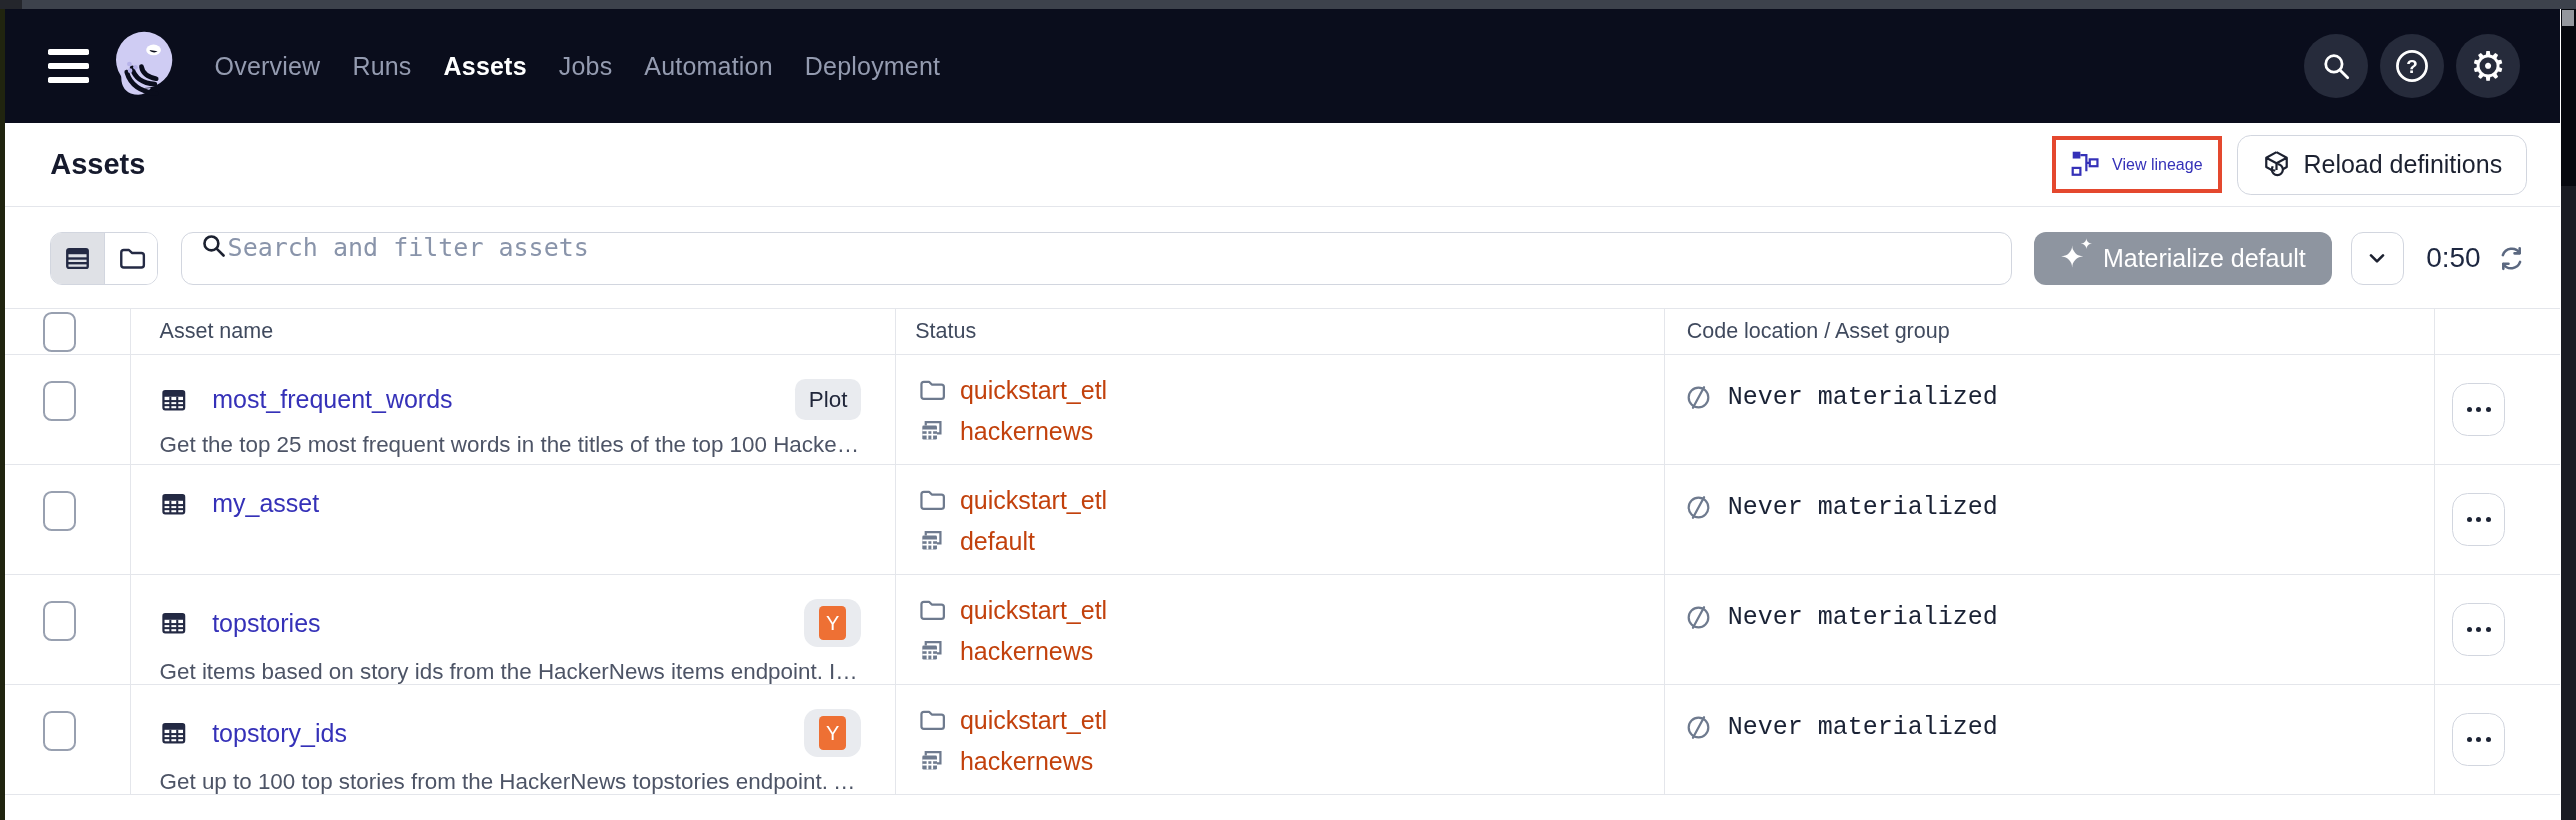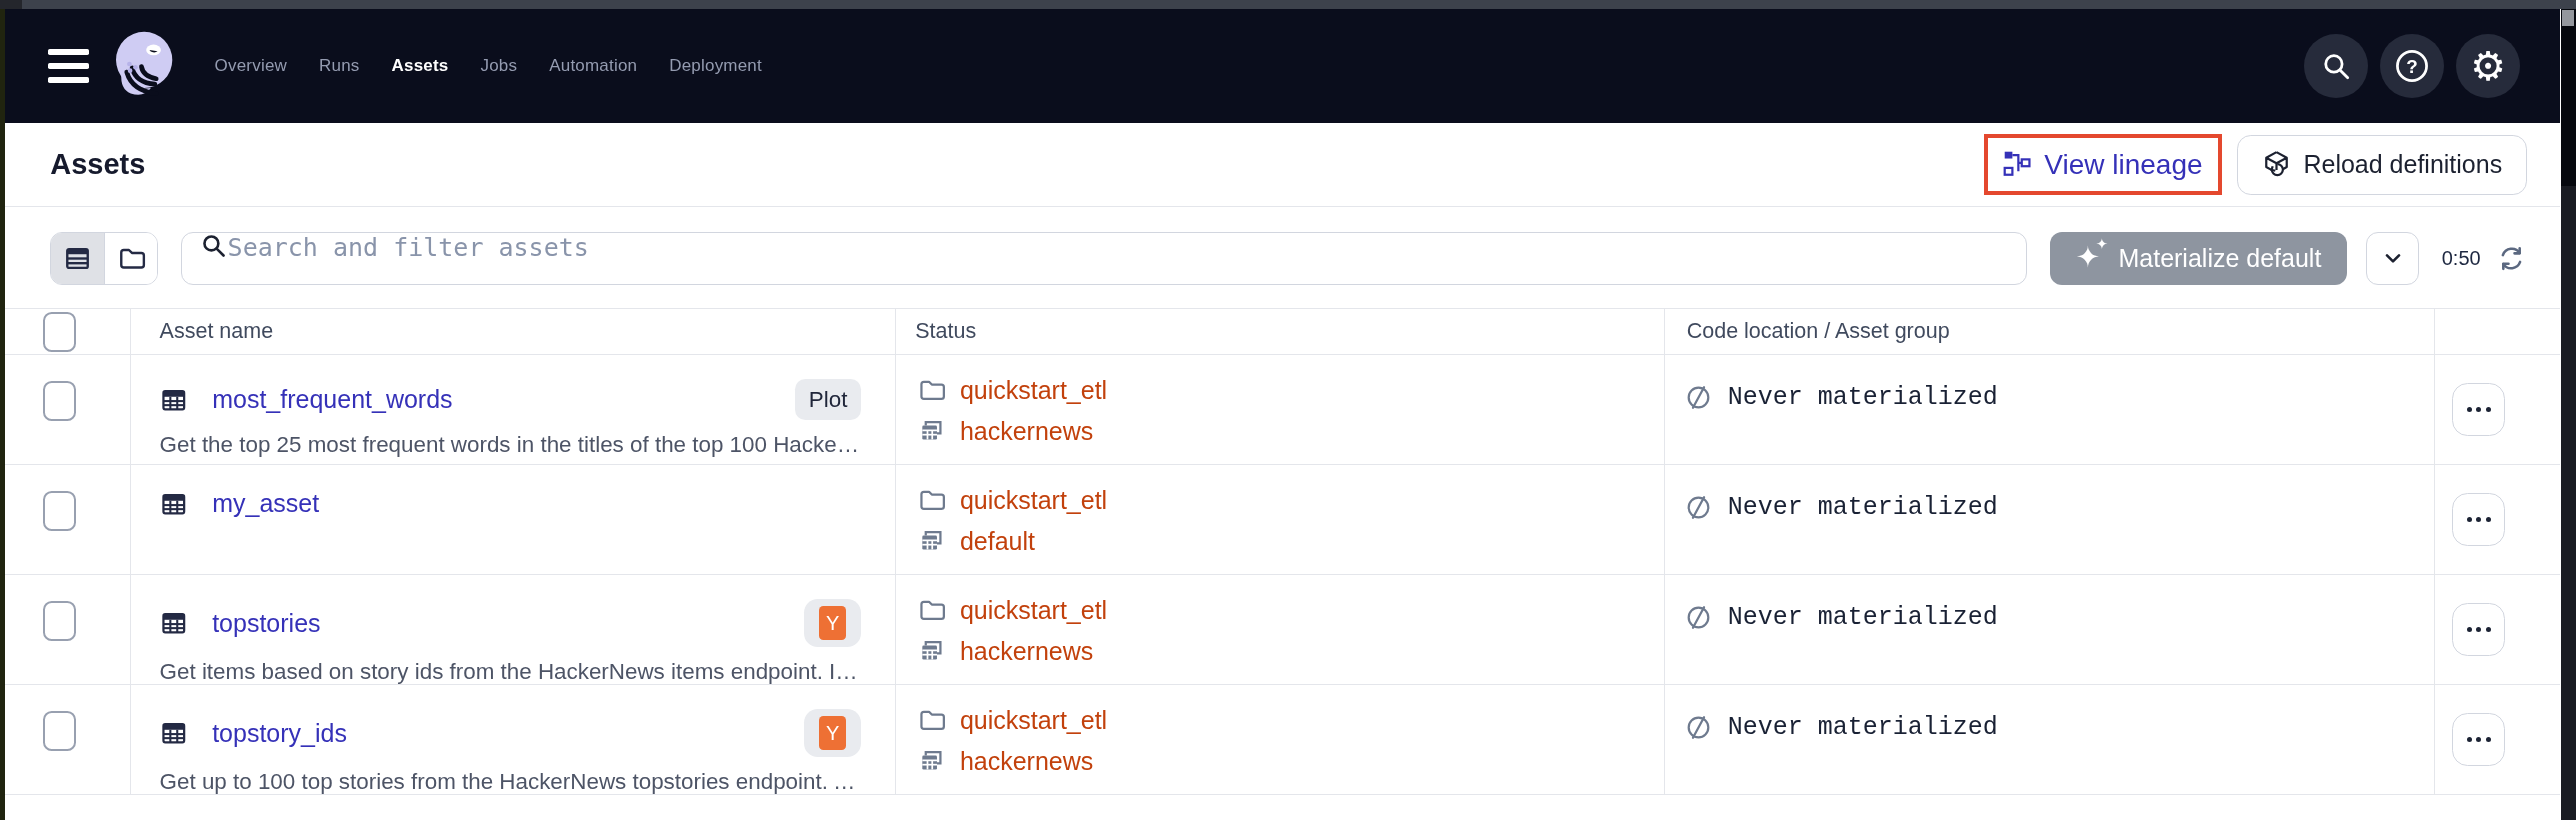--- a/index.html
+++ b/index.html
@@ -22,38 +22,38 @@
 
   
   .navbar {
     position:absolute; left:5.2px; top:8.6px; width:2555px; height:115px;
     background:#0a0d1c; display:flex; align-items:center; padding:0 40px 0 43px;
   }
   .hamburger { width:41px; height:34px; display:flex; flex-direction:column; justify-content:space-between; cursor:pointer; flex:none; }
   .hamburger i { display:block; height:6px; background:#fff; border-radius:1.7px; }
   .logo { width:67px; height:74px; margin-left:22.4px; flex:none; }
   .nav-links { display:flex; align-items:center; gap:32px; margin-left:36px; }
-  .nav-link { font-size:17px; color:#949bb0; text-decoration:none; letter-spacing:0.2px; cursor:pointer; }
+  .nav-link { font-size:25px; color:#949bb0; text-decoration:none; letter-spacing:0.2px; cursor:pointer; }
   .nav-link.active { color:#ffffff; font-weight:700; }
   .nav-icons { margin-left:auto; display:flex; align-items:center; gap:12px; }
   .nav-icon-btn { width:64px; height:64px; border-radius:50%; background:#262b3b; display:flex; align-items:center; justify-content:center; cursor:pointer; }
   .gear-glyph { color:#fff; font-size:40px; line-height:1; font-family:"DejaVu Sans", sans-serif; }
 
   
   .page-header {
     position:absolute; left:5.2px; top:123px; width:2555px; height:84px; background:#fff;
     display:flex; align-items:center; padding:0 33px 0 45px;
     border-bottom:1.7px solid #e4e6eb;
   }
   .page-title { font-size:29px; font-weight:700; color:#161a2d; }
   .header-actions { margin-left:auto; display:flex; align-items:center; gap:15.5px; }
   .annotation-box { border:4.3px solid #e4482e; padding:1.7px 3.4px; display:flex; align-items:center; }
   .view-lineage-btn {
     display:flex; align-items:center; gap:12px; background:#fff; border:none;
-    font-size:28px; color:#3531b8; padding:8.6px 12px; cursor:pointer;
+    font-size:16px; color:#3531b8; padding:8.6px 12px; cursor:pointer;
     font-family:"Liberation Sans", sans-serif;
   }
   .reload-btn {
     display:flex; align-items:center; gap:12px; background:#fff;
     border:1.7px solid #d2d6df; border-radius:13.8px; height:60px; padding:0 24px;
     font-size:25px; color:#1c2130; cursor:pointer; font-family:"Liberation Sans", sans-serif;
   }
 
   
   .toolbar {
@@ -79,21 +79,21 @@
     cursor:default; flex:none; font-family:"Liberation Sans", sans-serif;
   }
   .sparkle-wrap { position:relative; width:29px; height:33px; }
   .sparkle-big { position:absolute; left:0; top:1.7px; font-size:29px; line-height:1; font-family:"DejaVu Sans", sans-serif; }
   .sparkle-small { position:absolute; right:-3.4px; top:-4.3px; font-size:14.6px; line-height:1; font-family:"DejaVu Sans", sans-serif; }
   .chevron-btn {
     width:53px; height:53px; margin-left:19px; border:1.7px solid #d2d6df; border-radius:12px;
     background:#fff; display:flex; align-items:center; justify-content:center; cursor:pointer; flex:none;
   }
   .timer-group { display:flex; align-items:center; gap:15.5px; margin-left:22.4px; flex:none; }
-  .timer-text { font-size:20px; color:#1d2740; }
+  .timer-text { font-size:28px; color:#1d2740; }
   .refresh-icon { cursor:pointer; }
 
   
   .asset-table { position:absolute; left:5.2px; top:308px; width:2555px; }
   .t-grid { display:grid; grid-template-columns:126px 765px 769px 770px 125px; }
   .t-head { height:47px; border-top:1.7px solid #e4e6eb; border-bottom:1.7px solid #e4e6eb; }
   .t-head .cell { display:flex; align-items:center; font-size:21.5px; color:#404a5e; }
   .cell { border-right:1.7px solid #e4e6eb; min-width:0; }
   .cell:last-child { border-right:none; }
   .c-check { padding-left:38px; display:flex; align-items:flex-start; }

